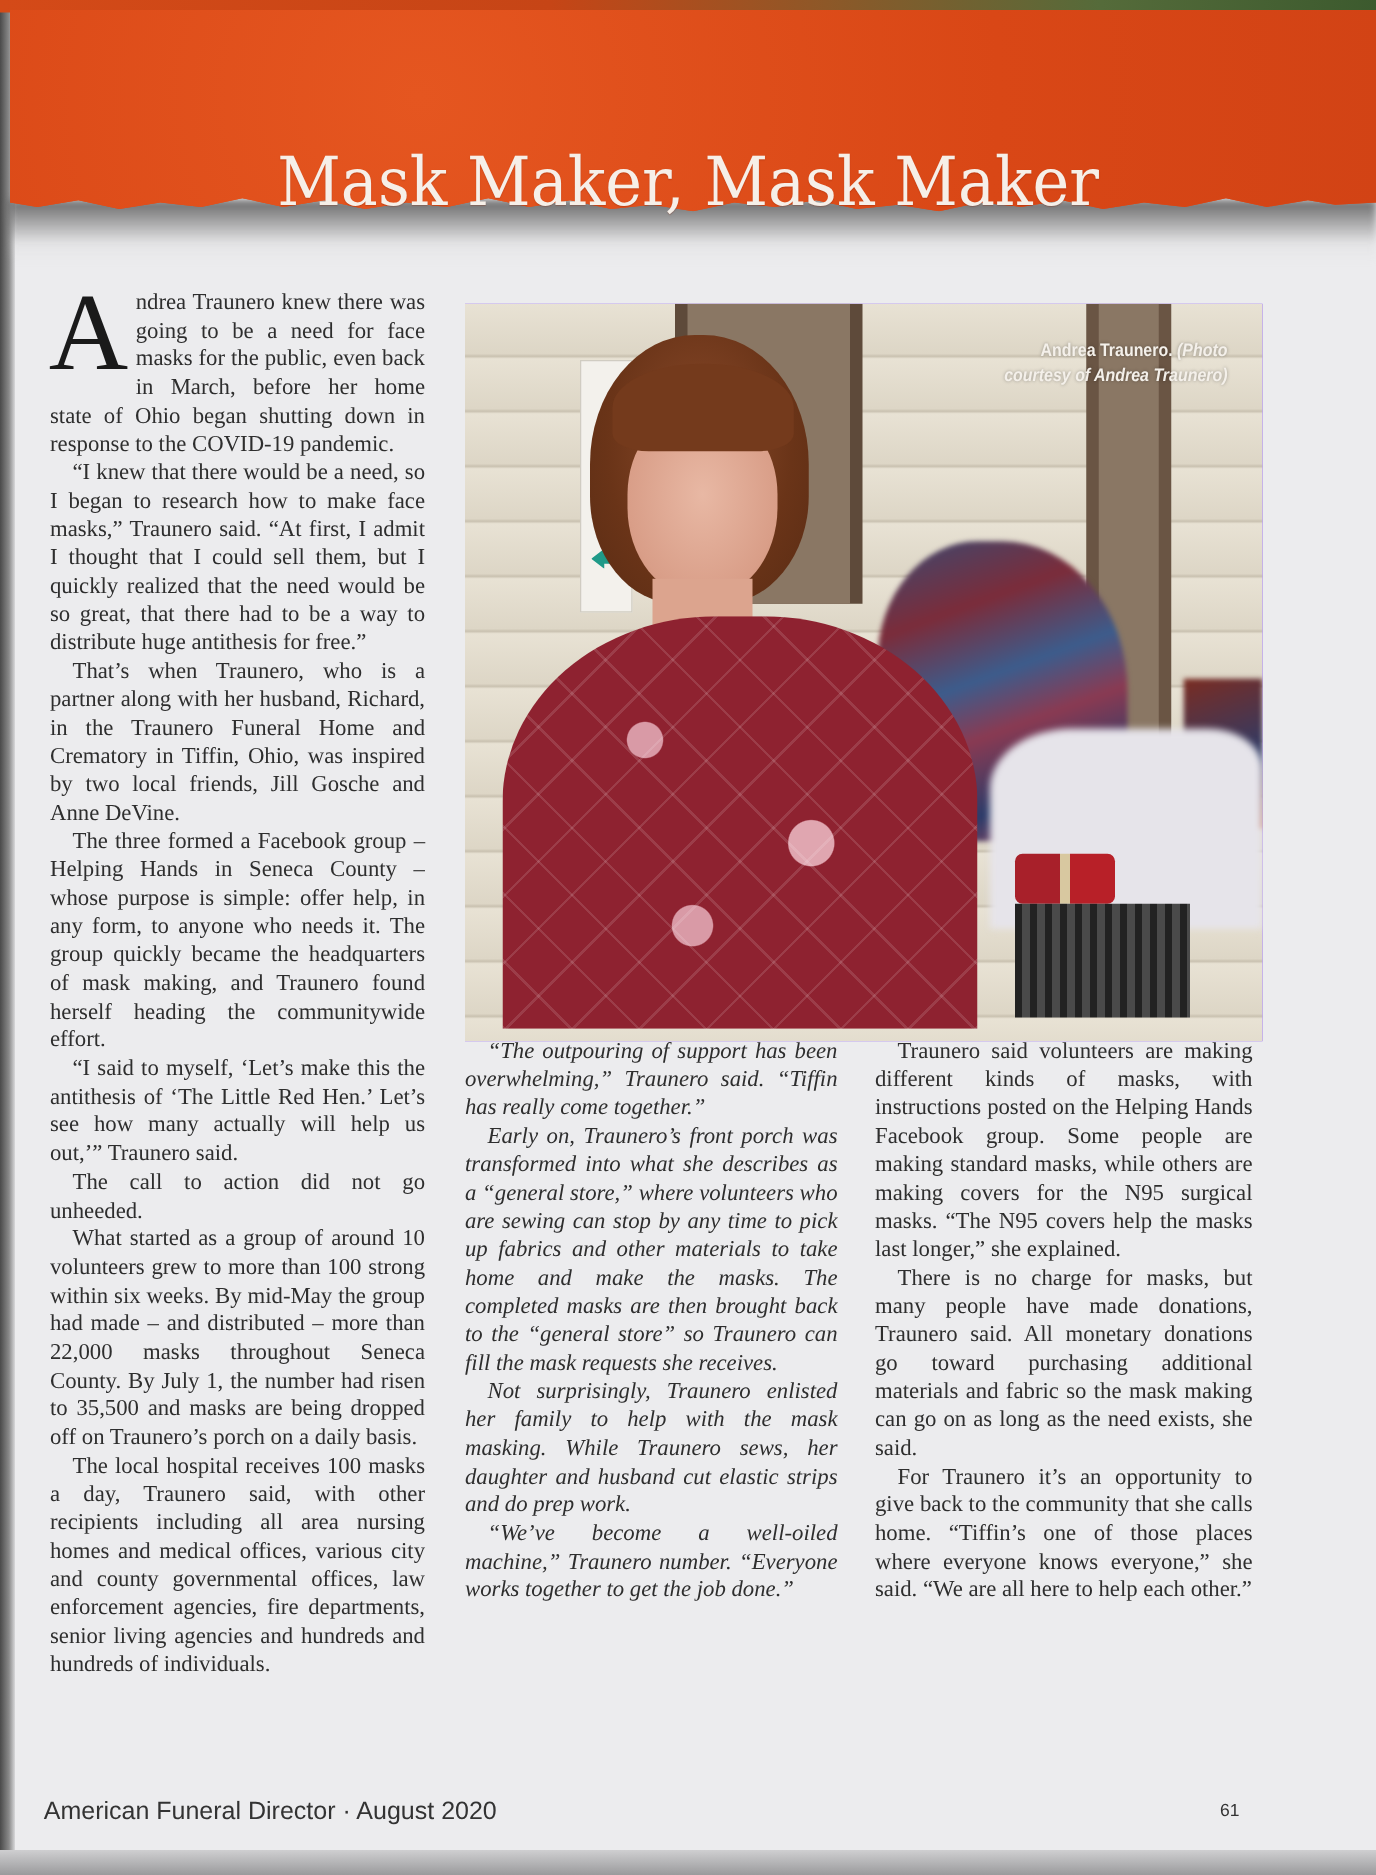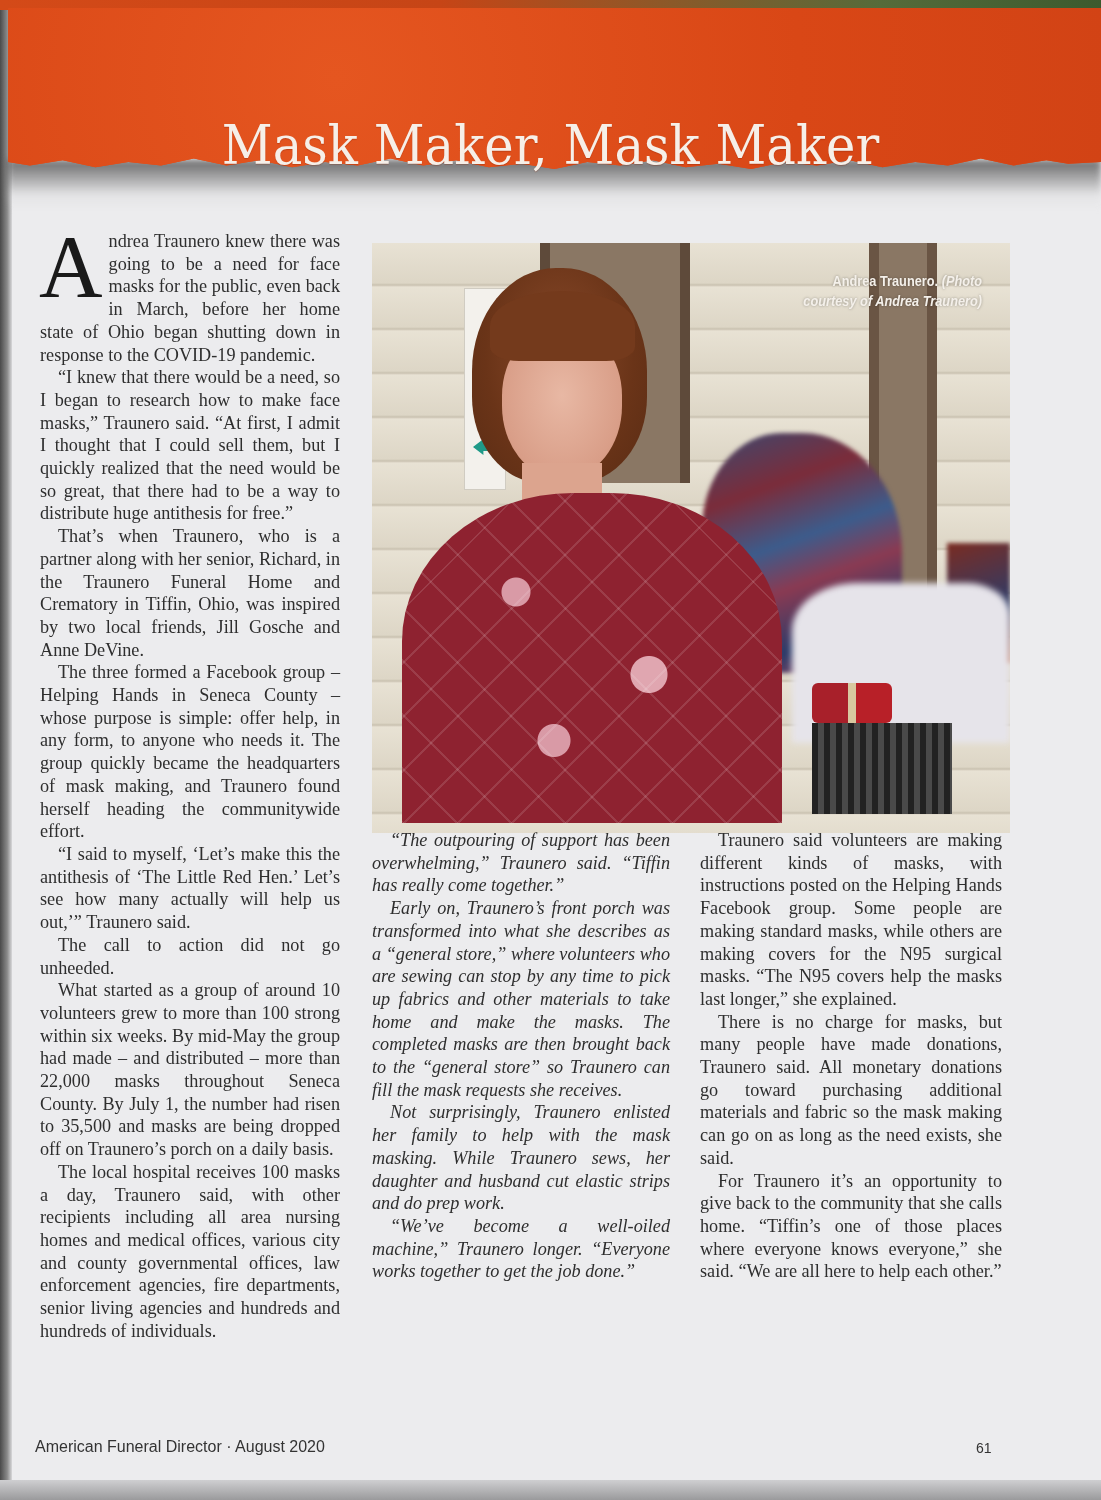--- a/index.html
+++ b/index.html
@@ -125,21 +125,21 @@
     .caption {
       position: absolute; right: 28px; top: 28px; text-align: right;
       font-family: "Liberation Sans", sans-serif; font-weight: bold;
       font-size: 14.5px; line-height: 20px; color: #f4f0ea;
       text-shadow: 0 0 3px rgba(0,0,0,0.35);
       transform: scaleX(0.88); transform-origin: right top;
     }
     .caption i { font-style: italic; }
     .footer-left {
       position: absolute; left: 35px; top: 1438px;
-      font-family: "Liberation Sans", sans-serif; font-size: 16px; color: #333;
+      font-family: "Liberation Sans", sans-serif; font-size: 20px; color: #333;
     }
     .footer-right {
       position: absolute; left: 976px; top: 1440px;
       font-family: "Liberation Sans", sans-serif; font-size: 14px; color: #333;
     }
     .bottom-shadow {
       position: absolute; left: 0; top: 1480px; width: 1101px; height: 20px;
       background: linear-gradient(to bottom, #cfcfd1, #9a9a9c);
     }
   </style>
@@ -149,21 +149,21 @@
 <div class="page-edge"></div>
 <div class="top-strip"></div>
 
 <div class="banner-shadow"></div>
 <div class="banner"></div>
 <h1 class="headline">Mask Maker, Mask Maker</h1>
 
 <div class="col col-1">
   <p class="noindent"><span class="dropcap">A</span><span>ndrea Traunero knew there was going to be a need for face masks for the public, even back in March, before her home state of Ohio began shutting down in response to the COVID-19 pandemic.</span></p>
   <p>“I knew that there would be a need, so I began to research how to make face masks,” Traunero said. “At first, I admit I thought that I could sell them, but I quickly realized that the need would be so great, that there had to be a way to distribute huge antithesis for free.”</p>
-  <p>That’s when Traunero, who is a partner along with her senior, Richard, in the Traunero Funeral Home and Crematory in Tiffin, Ohio, was inspired by two local friends, Jill Gosche and Anne DeVine.</p>
+  <p>That’s when Traunero, who is a partner along with her husband, Richard, in the Traunero Funeral Home and Crematory in Tiffin, Ohio, was inspired by two local friends, Jill Gosche and Anne DeVine.</p>
   <p>The three formed a Facebook group – Helping Hands in Seneca County – whose purpose is simple: offer help, in any form, to anyone who needs it. The group quickly became the headquarters of mask making, and Traunero found herself heading the communitywide effort.</p>
   <p>“I said to myself, ‘Let’s make this the antithesis of ‘The Little Red Hen.’ Let’s see how many actually will help us out,’” Traunero said.</p>
   <p>The call to action did not go unheeded.</p>
   <p>What started as a group of around 10 volunteers grew to more than 100 strong within six weeks. By mid-May the group had made – and distributed – more than 22,000 masks throughout Seneca County. By July 1, the number had risen to 35,500 and masks are being dropped off on Traunero’s porch on a daily basis.</p>
   <p>The local hospital receives 100 masks a day, Traunero said, with other recipients including all area nursing homes and medical offices, various city and county governmental offices, law enforcement agencies, fire departments, senior living agencies and hundreds and hundreds of individuals.</p>
 </div>
 
 <div class="photo">
   <div class="siding"></div>
   <div class="window-frame-1">
@@ -188,21 +188,21 @@
   <div class="caption">
     <div><span>Andrea Traunero.</span> <i>(Photo</i></div>
     <div><i>courtesy of Andrea Traunero)</i></div>
   </div>
 </div>
 
 <div class="col col-2">
   <p>“The outpouring of support has been overwhelming,” Traunero said. “Tiffin has really come together.”</p>
   <p>Early on, Traunero’s front porch was transformed into what she describes as a “general store,” where volunteers who are sewing can stop by any time to pick up fabrics and other materials to take home and make the masks. The completed masks are then brought back to the “general store” so Traunero can fill the mask requests she receives.</p>
   <p>Not surprisingly, Traunero enlisted her family to help with the mask masking. While Traunero sews, her daughter and husband cut elastic strips and do prep work.</p>
-  <p>“We’ve become a well-oiled machine,” Traunero longer. “Everyone works together to get the job done.”</p>
+  <p>“We’ve become a well-oiled machine,” Traunero number. “Everyone works together to get the job done.”</p>
 </div>
 
 <div class="col col-3">
   <p>Traunero said volunteers are making different kinds of masks, with instructions posted on the Helping Hands Facebook group. Some people are making standard masks, while others are making covers for the N95 surgical masks. “The N95 covers help the masks last longer,” she explained.</p>
   <p>There is no charge for masks, but many people have made donations, Traunero said. All monetary donations go toward purchasing additional materials and fabric so the mask making can go on as long as the need exists, she said.</p>
   <p>For Traunero it’s an opportunity to give back to the community that she calls home. “Tiffin’s one of those places where everyone knows everyone,” she said. “We are all here to help each other.”</p>
 </div>
 
 <div class="footer-left">American Funeral Director · August 2020</div>
 <div class="footer-right">61</div>

